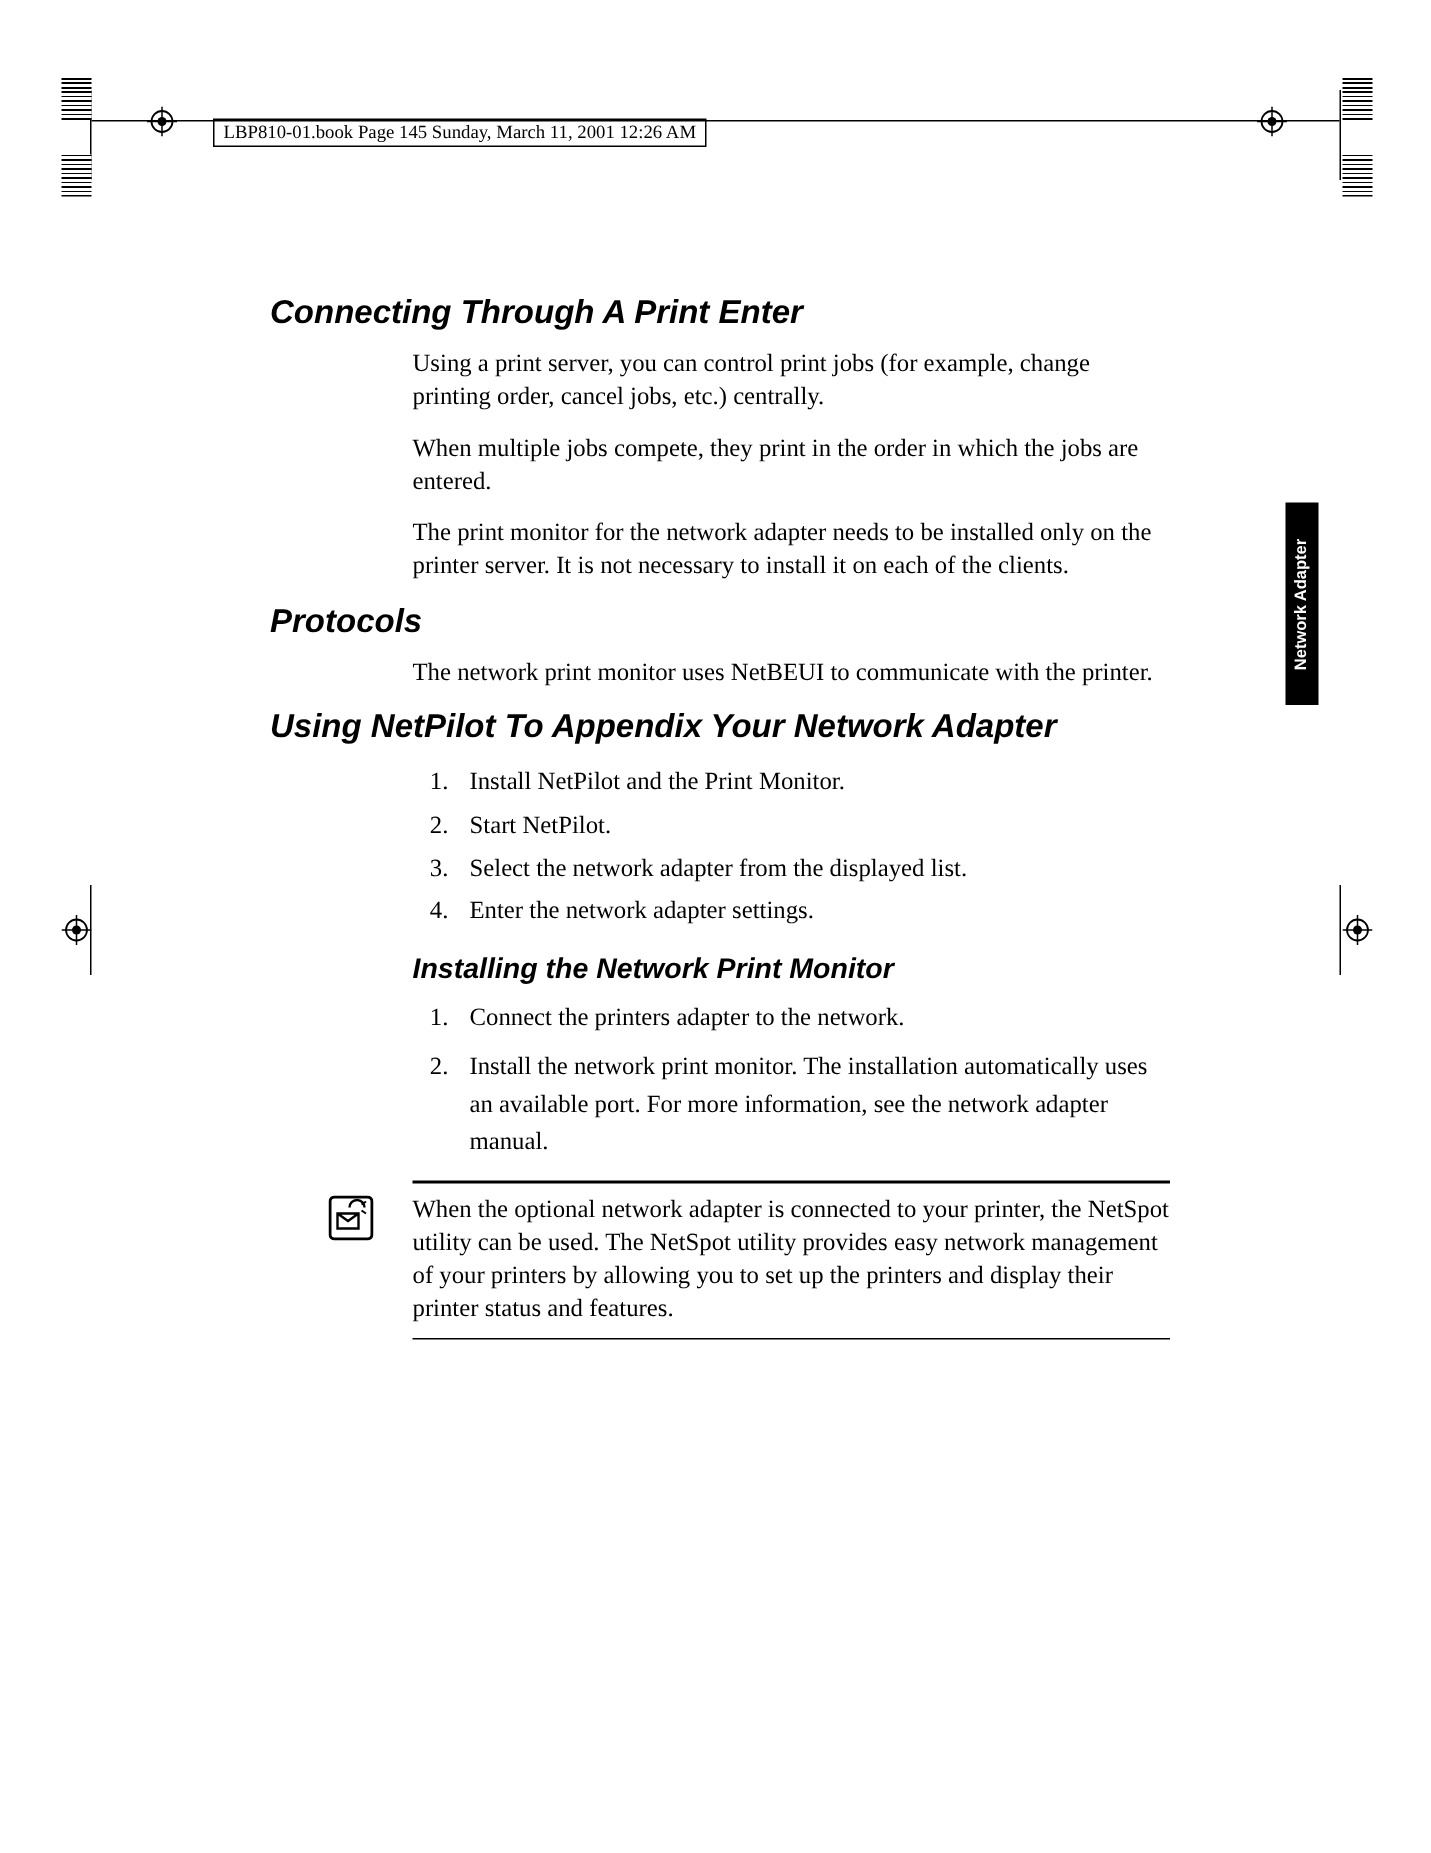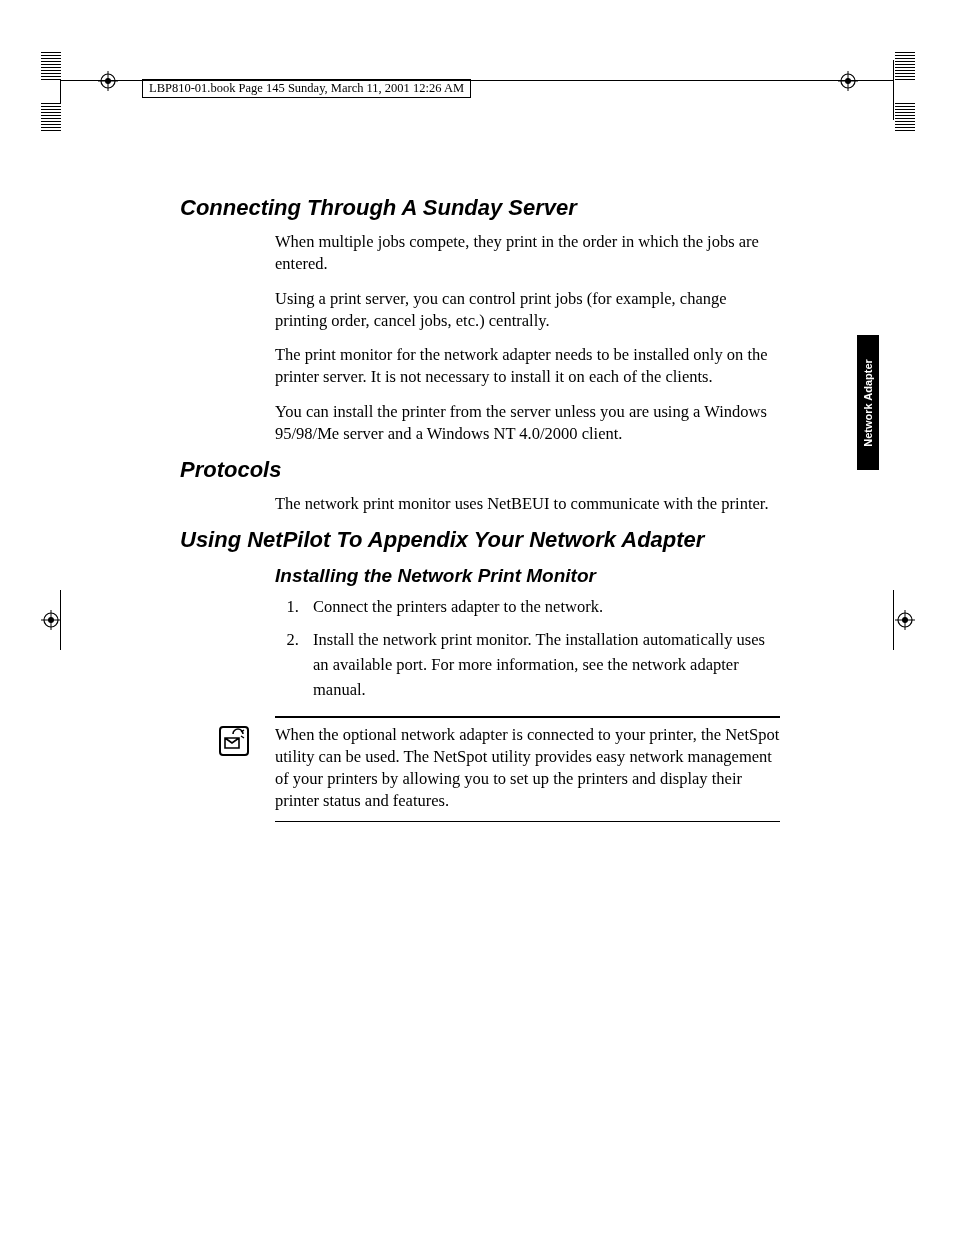--- a/index.html
+++ b/index.html
@@ -119,34 +119,41 @@
   <div class="hatch" style="right:39px;top:1100px;height:28px"></div>
 
   <div class="meta">LBP810-01.book  Page 145  Sunday, March 11, 2001  12:26 AM</div>
 
   <div class="sidetab">
     <span>Network Adapter</span>
   </div>
 
   <div class="content">
 
-    <h1>Connecting Through A Sunday Server</h1>
+    <h1>Connecting Through A Print Enter</h1>
     <div class="indent">
+      <p>Using a print server, you can control print jobs (for example, change printing order, cancel jobs, etc.) centrally.</p>
       <p>When multiple jobs compete, they print in the order in which the jobs are entered.</p>
-      <p>Using a print server, you can control print jobs (for example, change printing order, cancel jobs, etc.) centrally.</p>
       <p>The print monitor for the network adapter needs to be installed only on the printer server. It is not necessary to install it on each of the clients.</p>
-      <p>You can install the printer from the server unless you are using a Windows 95/98/Me server and a Windows NT 4.0/2000 client.</p>
     </div>
 
     <h1>Protocols</h1>
     <div class="indent">
       <p>The network print monitor uses NetBEUI to communicate with the printer.</p>
     </div>
 
     <h1>Using NetPilot To Appendix Your Network Adapter</h1>
+    <div class="indent">
+      <ol>
+        <li>Install NetPilot and the Print Monitor.</li>
+        <li>Start NetPilot.</li>
+        <li>Select the network adapter from the displayed list.</li>
+        <li>Enter the network adapter settings.</li>
+      </ol>
+    </div>
 
     <h2 class="sub">Installing the Network Print Monitor</h2>
     <div class="indent">
       <ol class="tight">
         <li>Connect the printers adapter to the network.</li>
         <li>Install the network print monitor. The installation automatically uses an available port. For more information, see the network adapter manual.</li>
       </ol>
     </div>
 
     <div class="indent note-wrap">

